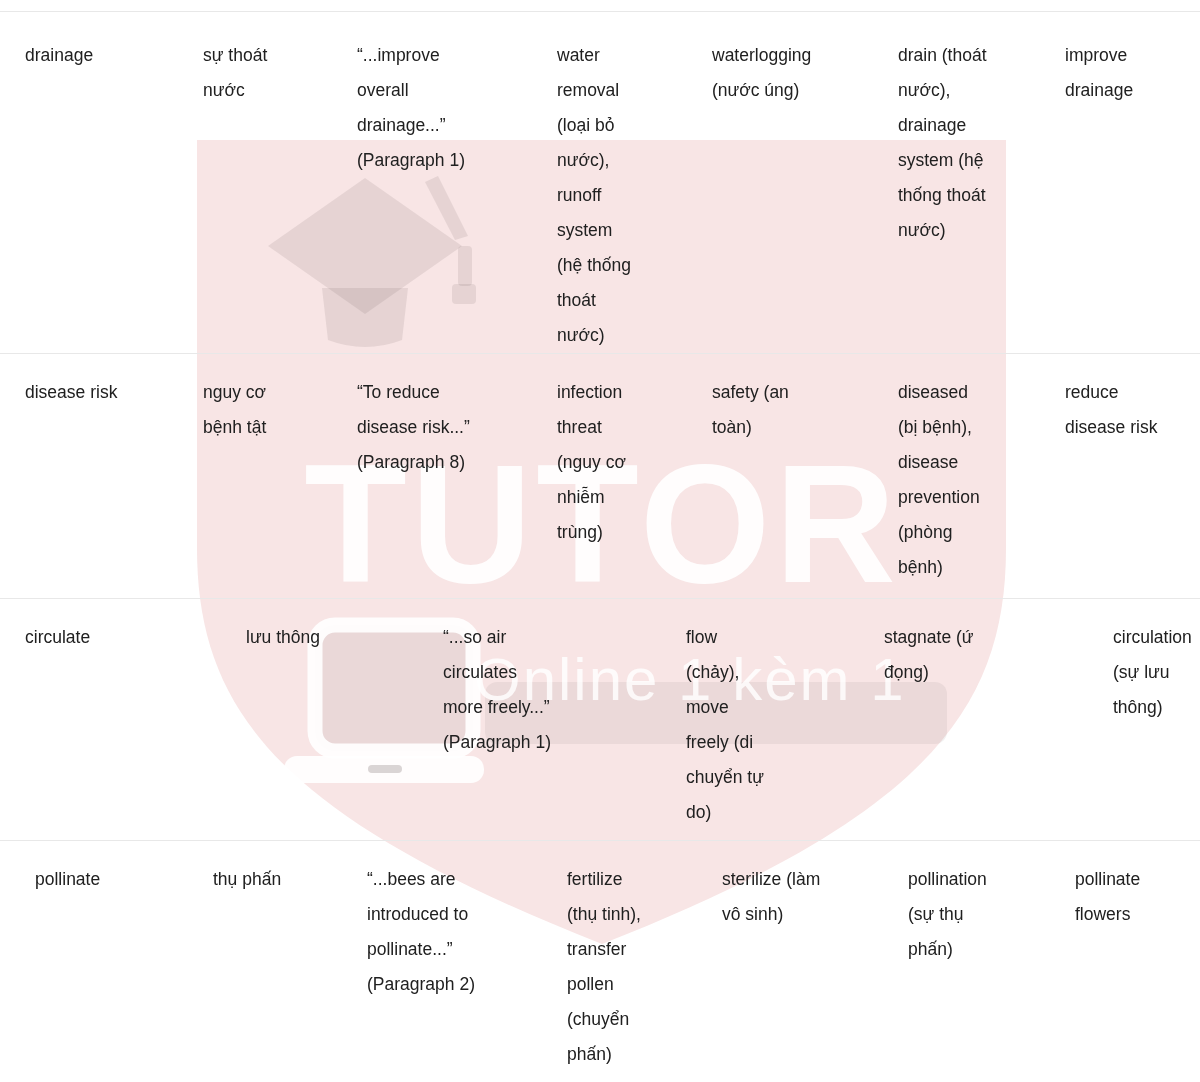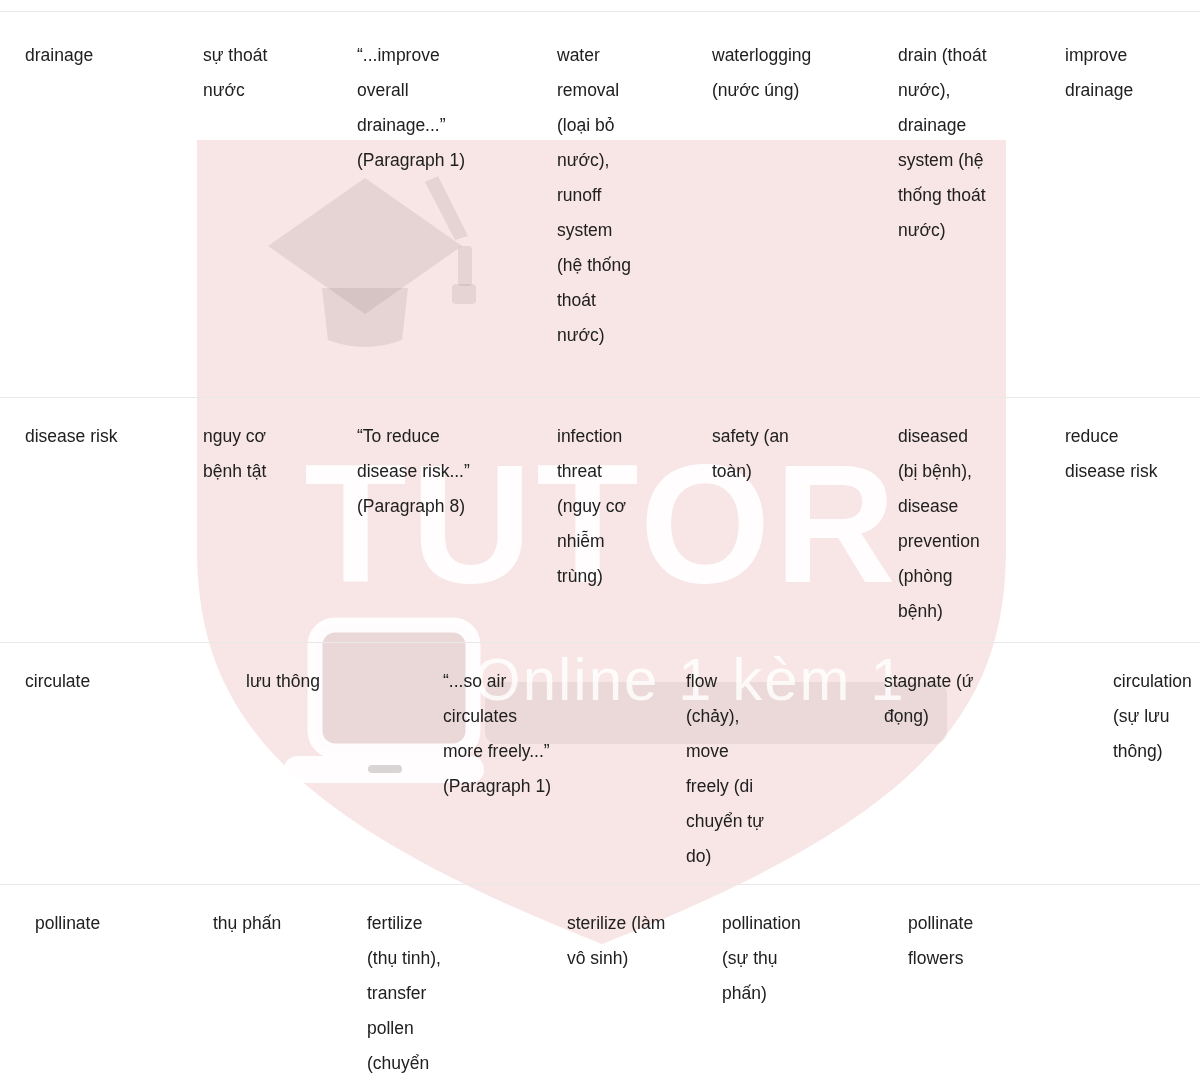--- a/index.html
+++ b/index.html
@@ -25,21 +25,21 @@
   
   .vocab-table{position:absolute;left:0;top:11px;width:1200px;z-index:1;}
   .row{
     display:grid;
     grid-template-columns:178px 154px 200px 155px 186px 167px 1fr;
     box-sizing:border-box;
     padding:21px 0 0 25px;
     border-top:1px solid #e8e8e8;
   }
   .row.r1{min-height:341px;padding-top:26px;}
-  .row.r2{min-height:245px;margin-top:44px;}
+  .row.r2{min-height:245px;}
   .row.r3{min-height:242px;gap:43px;}
   .row.r4{min-height:243px;padding-left:35px;}
   .cell{
     white-space:pre-line;
     font-size:17.5px;line-height:35px;
     padding-right:16px;
   }
 </style>
 </head>
 <body>
@@ -144,20 +144,24 @@
       <div class="cell">circulation
 (sự lưu
 thông)</div>
       <div class="cell">air circulates
 freely</div>
     </div>
 
     <div class="row r4">
       <div class="cell">pollinate</div>
       <div class="cell">thụ phấn</div>
+      <div class="cell">“...bees are
+introduced to
+pollinate...”
+(Paragraph 2)</div>
       <div class="cell">fertilize
 (thụ tinh),
 transfer
 pollen
 (chuyển
 phấn)</div>
       <div class="cell">sterilize (làm
 vô sinh)</div>
       <div class="cell">pollination
 (sự thụ

